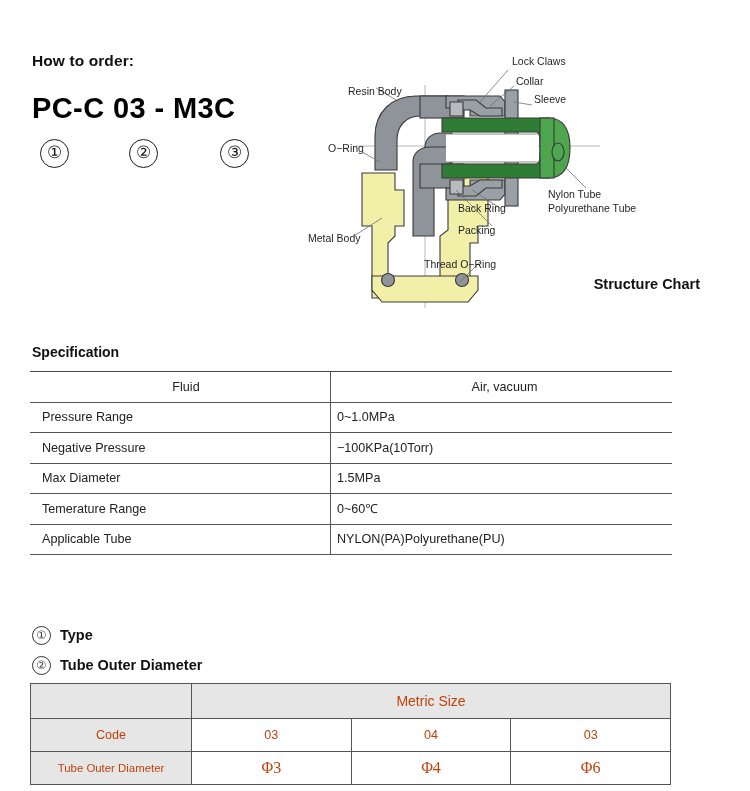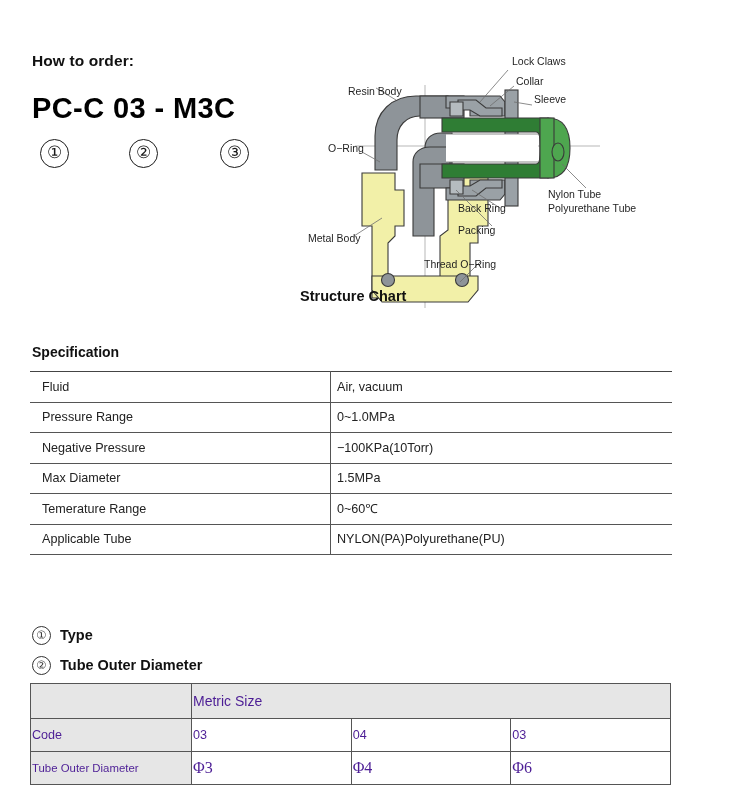--- a/index.html
+++ b/index.html
@@ -63,23 +63,23 @@
     position: absolute;
     left: 300px;
     top: 40px;
     width: 440px;
     height: 275px;
   }
   #structure-svg { display: block; }
   #structure-caption {
     position: absolute;
     left: 300px;
-    top: 288px;
+    top: 276px;
     width: 400px;
-    text-align: left;
+    text-align: right;
     font-size: 14.5px;
     font-weight: bold;
     color: #111;
   }
 
   
   #spec-heading {
     position: absolute;
     left: 32px;
     top: 344px;
@@ -97,21 +97,21 @@
   }
   #spec-table tr { height: 30.5px; }
   #spec-table td {
     font-size: 12.6px;
     color: #222;
     padding: 0 0 0 12px;
     border-top: 1px solid #555;
     vertical-align: middle;
   }
   #spec-table tr:last-child td { border-bottom: 1.6px solid #555; }
-  #spec-table tr:first-child td { border-top: 1.6px solid #444; }
+  #spec-table tr:first-child td { border-top: 1.6px solid #444; text-align: center; }
   #spec-table td.spec-name {
     width: 288px;
     border-right: 1px solid #555;
   }
   #spec-table td.spec-value { padding-left: 6px; }
 
   
   #option-list {
     position: absolute;
     left: 32px;
@@ -146,23 +146,24 @@
   #size-table {
     position: absolute;
     left: 30px;
     top: 683px;
     width: 641px;
     border-collapse: collapse;
     table-layout: fixed;
   }
   #size-table td {
     border: 1px solid #555;
+    text-align: center;
     vertical-align: middle;
     font-size: 12.6px;
-    color: #4c1d95;
+    color: #c2410c;
     height: 30px;
   }
   #size-table td.head-cell {
     background: #e6e6e6;
   }
   #size-table td.corner-cell {
     background: #e6e6e6;
     width: 158px;
   }
   #size-table td.rowname-cell {

